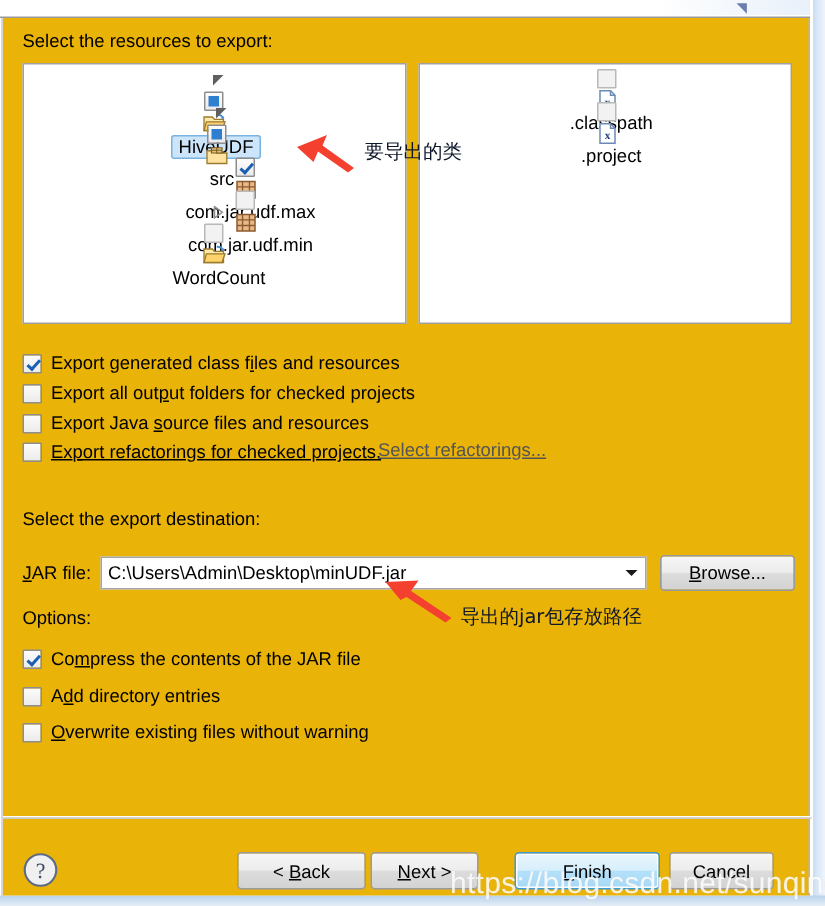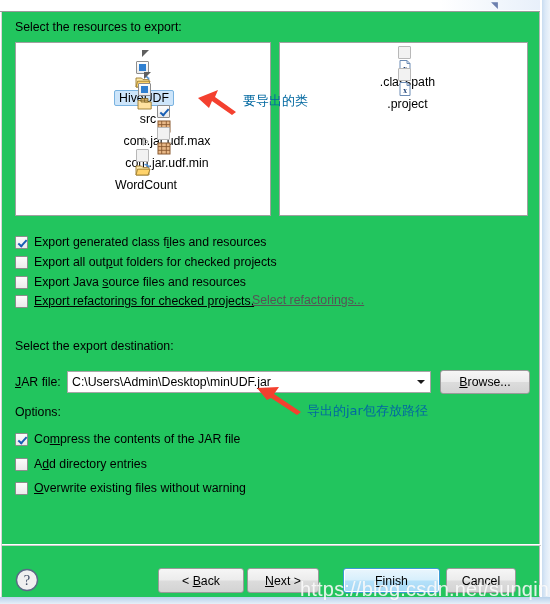--- a/index.html
+++ b/index.html
@@ -44,21 +44,21 @@
   .top-glyph {
     position: absolute; right: 52px; top: 1px;
     font-size: 9px; color: #6b7fae; line-height: 9px;
   }
 
   
   .dialog {
     position: absolute;
     left: 1px; top: 12px;
     width: 539px; height: 585px;
-    background: #22c55e;
+    background: #eab308;
     border-left: 1px solid #d6d6d6;
     border-right: 1px solid #b5b5b5;
   }
 
   .label {
     position: absolute;
     font-size: 12.3px;
     color: #000;
     white-space: nowrap;
     line-height: 15px;
@@ -238,21 +238,21 @@
 
   .help-icon {
     position: absolute;
     left: 12px; top: 555px;
     width: 26px; height: 26px;
   }
 
   
   .anno {
     position: absolute;
-    color: #0369a1;
+    color: #0f172a;
     font-size: 13px;
     white-space: nowrap;
     font-family: "DejaVu Sans", sans-serif;
   }
   .arrow-svg { position: absolute; }
 
   .watermark {
     position: absolute;
     left: 300px; top: 578px;
     font-size: 20px;

